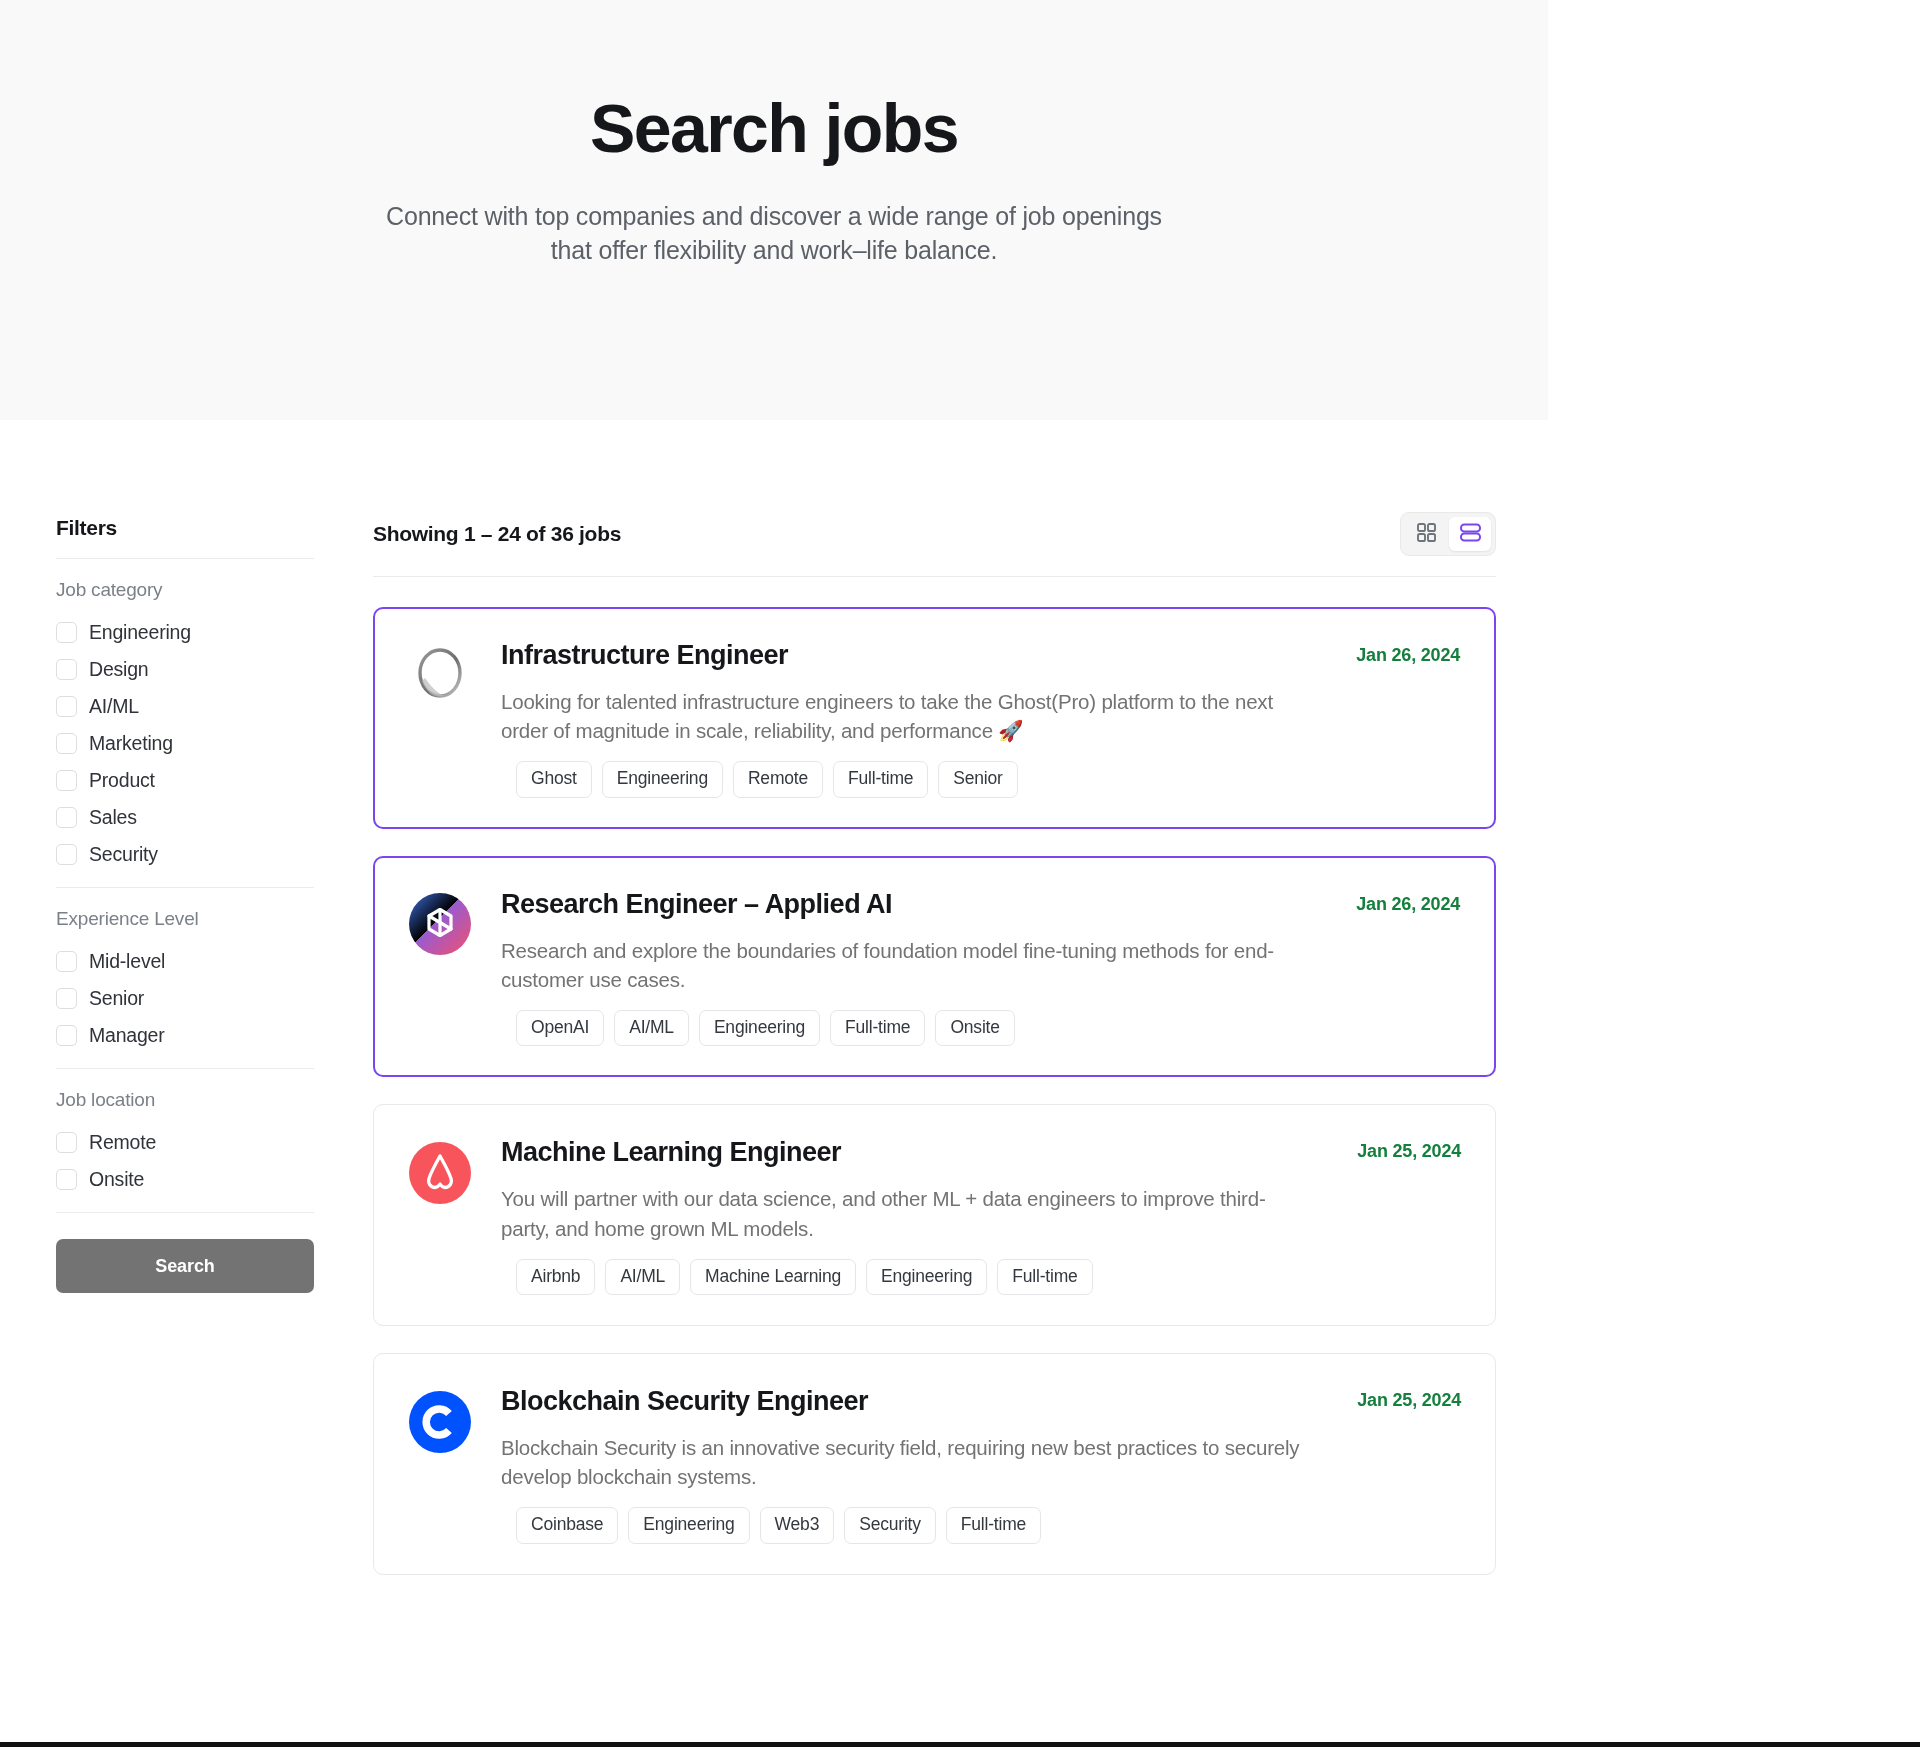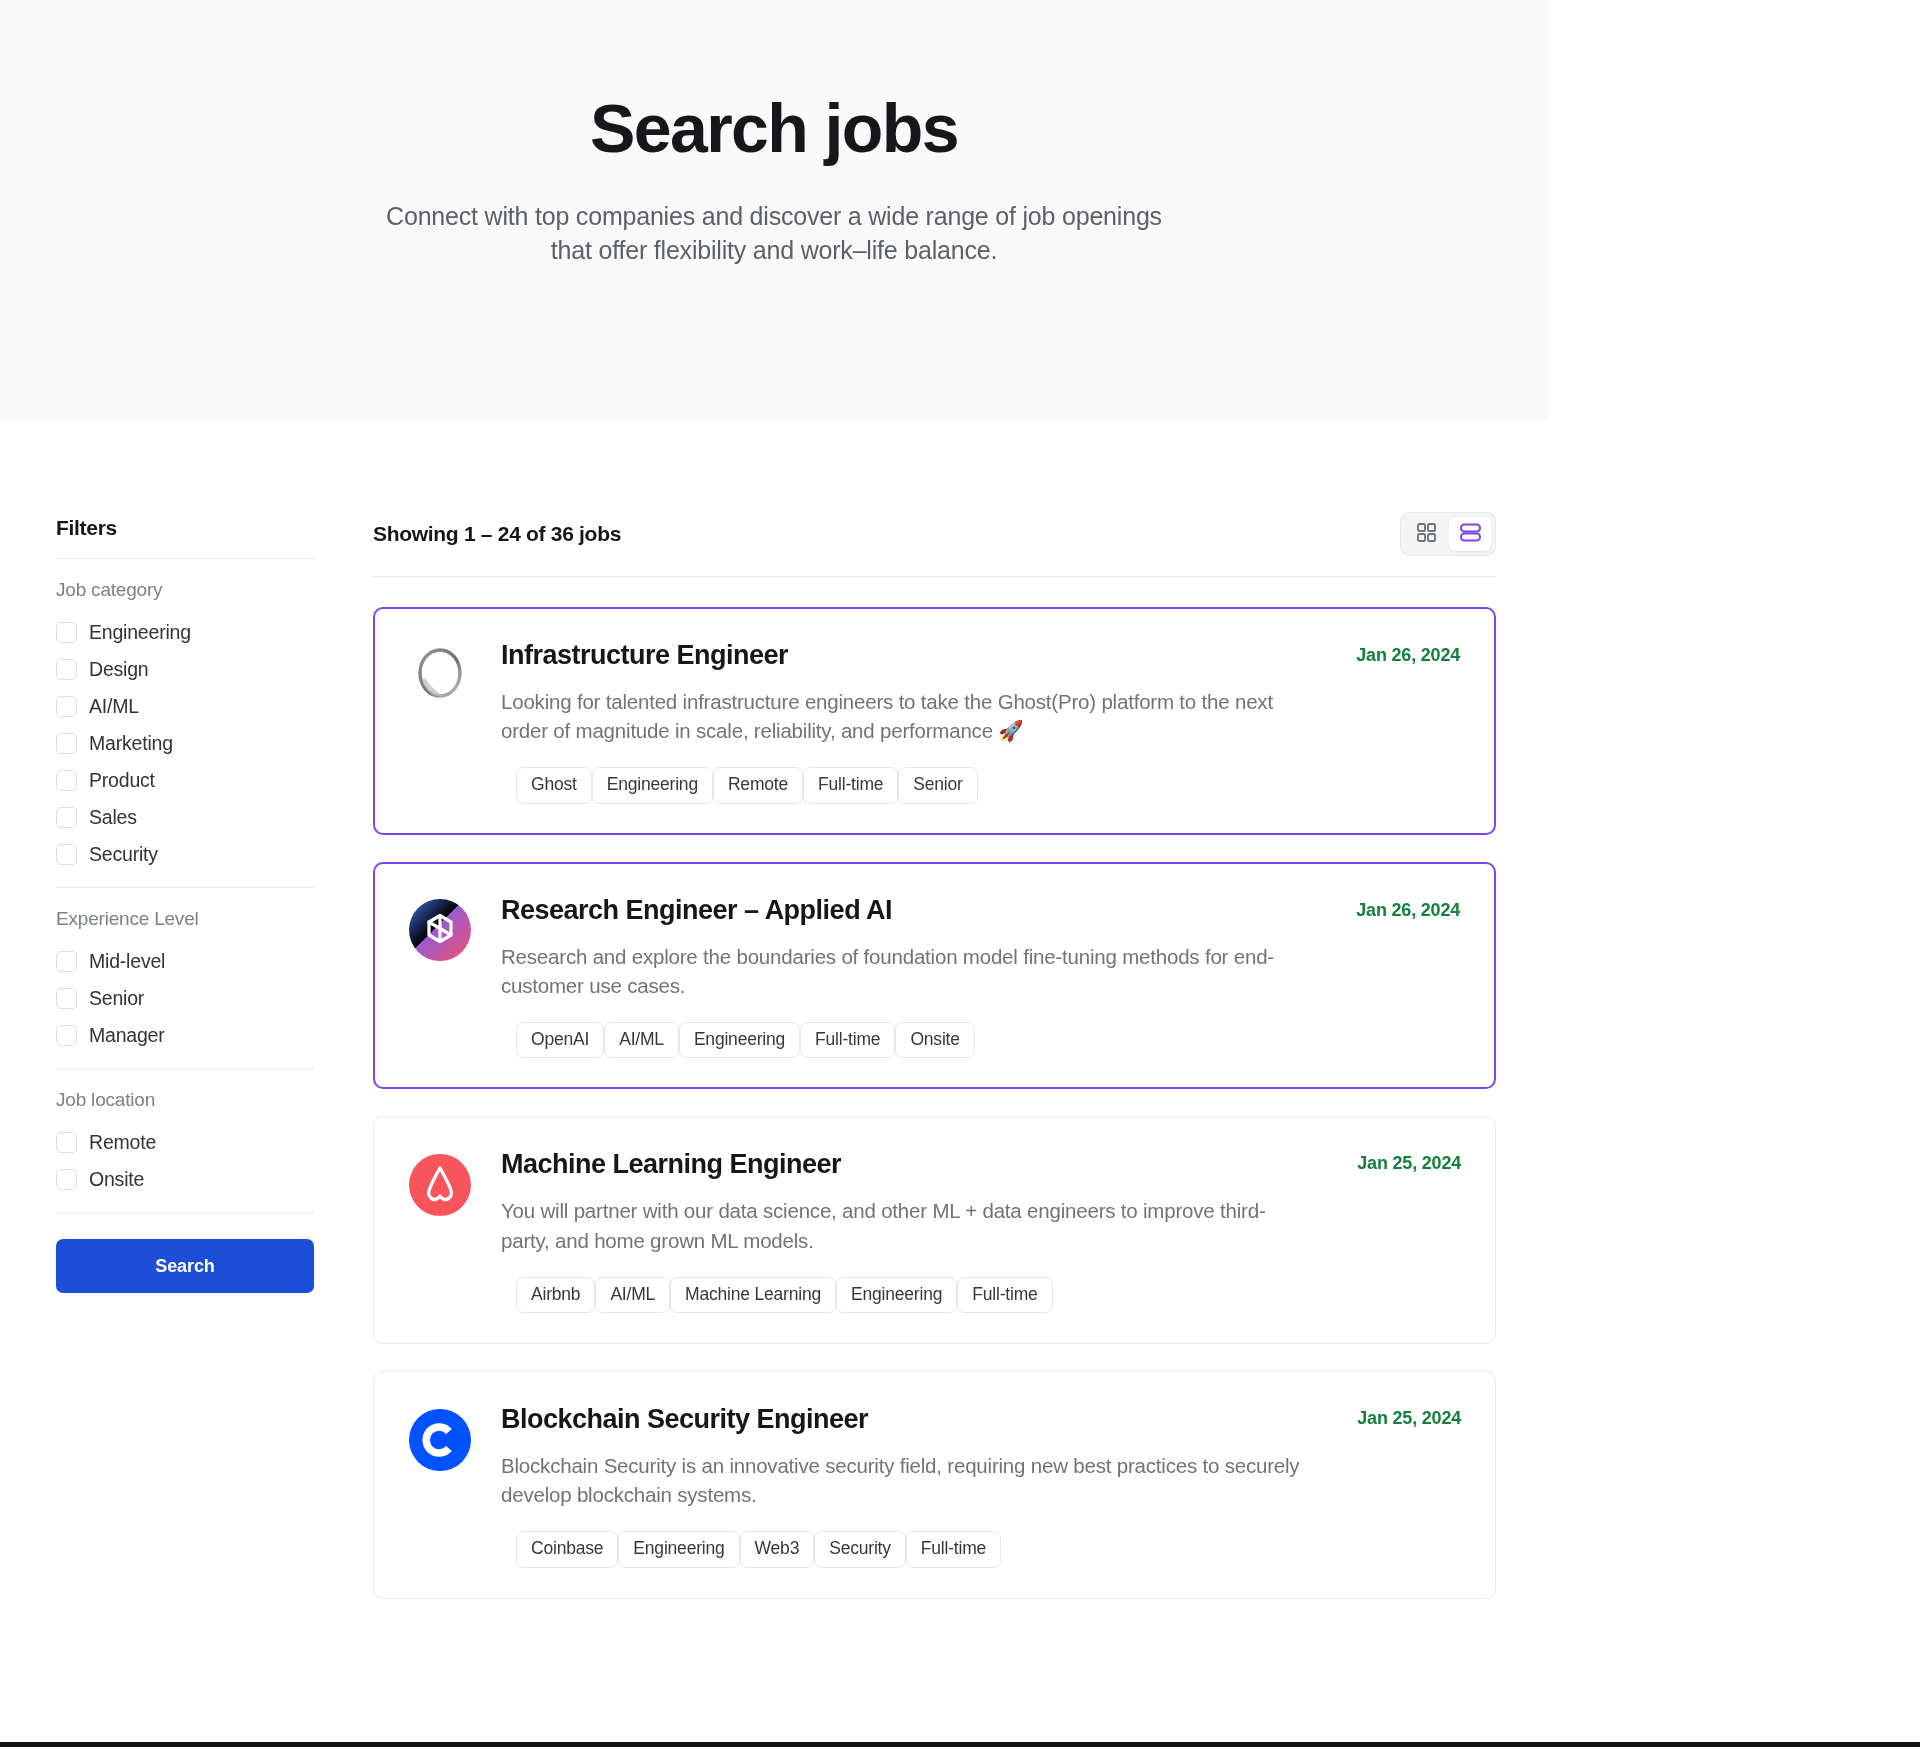--- a/index.html
+++ b/index.html
@@ -93,21 +93,21 @@
   }
   .check-label {
     font-size: 19.5px;
     color: #30333a;
     letter-spacing: -0.2px;
   }
   .search-btn {
     margin-top: 26px;
     width: 100%;
     height: 54px;
-    background: #1d4ed8;
+    background: #737373;
     color: #ffffff;
     border: none;
     border-radius: 7px;
     font-size: 18px;
     font-weight: 700;
     font-family: "Liberation Sans", sans-serif;
     letter-spacing: -0.1px;
     cursor: pointer;
   }
 
@@ -195,22 +195,22 @@
   .job-desc {
     font-size: 20.5px;
     line-height: 1.42;
     color: #737373;
     letter-spacing: -0.2px;
     max-width: 810px;
   }
   .tags {
     display: flex;
     flex-wrap: wrap;
-    gap: 0;
-    margin-top: 22px;
+    gap: 10px;
+    margin-top: 16px;
     padding-left: 15px;
   }
   .tag {
     border: 1px solid #e6e6e8;
     border-radius: 7px;
     padding: 8px 14px 9px 14px;
     font-size: 17.5px;
     color: #34383f;
     background: #fff;
     letter-spacing: -0.2px;

